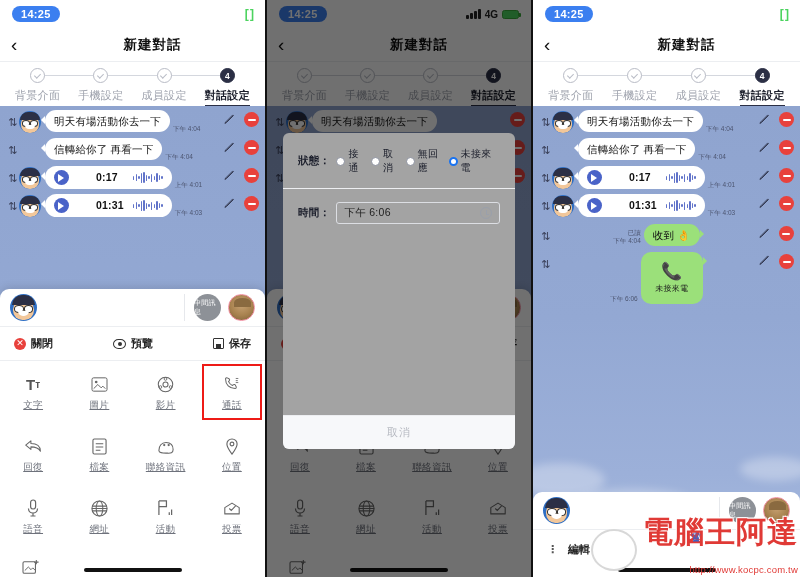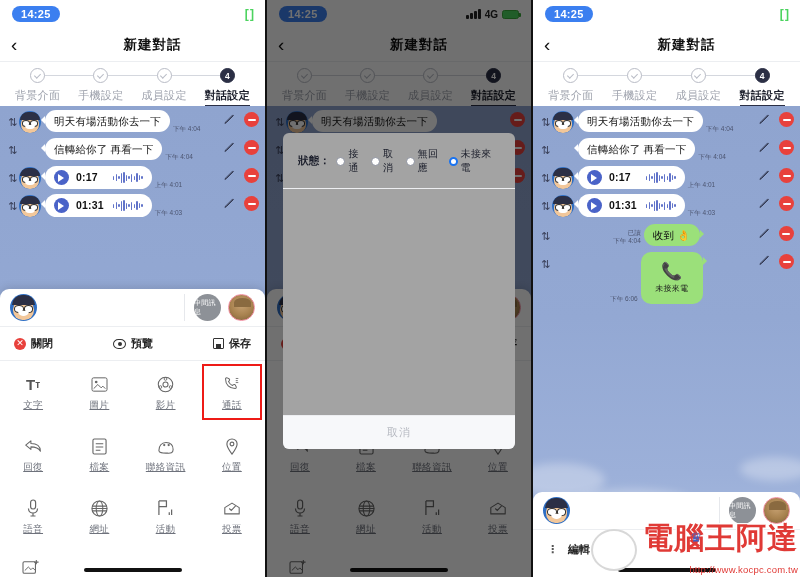--- a/index.html
+++ b/index.html
@@ -64,21 +64,21 @@
         border:4px solid transparent; border-right-color:#fff; border-left:0;}
   .bubble.right:before{ display:none;}
   .bubble.right:after{ content:""; position:absolute; right:-4px; top:6px; width:0;height:0;
         border:4px solid transparent; border-left-color:#9be07a; border-right:0;}
   .bubble.green{ background:#9be07a; }
   .time{ font-size:6.5px; color:#4c5570; align-self:flex-end; margin:0 3px 1px 3px; white-space:nowrap; line-height:1.3;}
   .readmark{ font-size:6.5px; color:#4c5570; text-align:right; align-self:flex-end; margin:0 3px 1px 3px; line-height:1.25;}
   .voice{ display:flex; align-items:center; gap:7px; }
   .play{ width:15px;height:15px;border-radius:50%;background:#4a63c8;display:flex;align-items:center;justify-content:center;flex:0 0 15px;}
   .play:after{content:"";border:4px solid transparent;border-left:6px solid #fff;margin-left:3px;}
-  .vtime{ font-size:10.5px; font-weight:bold; color:#111; min-width:30px;}
+  .vtime{ font-size:10.5px; font-weight:bold; color:#111; min-width:30px;margin-left:20px;}
   .wave{ display:flex; align-items:center; gap:1.2px; height:11px;}
   .wave i{ display:block; width:1.4px; background:#6173c9; border-radius:1px;}
   .rowtools{ margin-left:auto; display:flex; align-items:center; gap:8px; padding-top:2px;}
   .pencil{ width:13px;height:13px;color:#2b2f45;}
   .delbtn{ width:15px;height:15px;border-radius:50%;background:#e8413c;display:flex;align-items:center;justify-content:center;flex:0 0 15px;}
   .delbtn:after{content:"";width:8px;height:2px;background:#fff;border-radius:1px;}
   .callbubble{ background:#9be07a; border-radius:10px; width:62px; height:52px; display:flex; flex-direction:column; align-items:center; justify-content:center; gap:3px; position:relative;}
   .callbubble:after{ content:""; position:absolute; right:-4px; top:5px; width:0;height:0;
         border:4px solid transparent; border-left-color:#9be07a; border-right:0;}
   .callico{ font-size:17px; color:#1d1d1d; line-height:1;}
@@ -131,21 +131,21 @@
   .mbtn.cancel{ background:#f7f8fa; color:#b7bac2;}
   .mbtn.ok{ background:#343850; color:#fff;}
 
   
   .p3sheet{ position:absolute; left:0; right:0; bottom:0; background:#fff; z-index:4; border-top-left-radius:9px; border-top-right-radius:9px;}
   .editrow{ display:flex; align-items:center; gap:9px; padding:12px 14px 20px 14px; font-size:11px; font-weight:bold; color:#222;}
   .dots3{ color:#555; font-size:11px; letter-spacing:1px;}
   .wm{ position:absolute; right:2px; bottom:2px; z-index:20; pointer-events:none; text-align:right;}
   .wm-main{ font-size:30px; font-weight:bold; color:#e03a36; letter-spacing:1px; line-height:1;
             text-shadow:1px 1px 0 #fff, -1px -1px 0 #fff, 1px -1px 0 #fff, -1px 1px 0 #fff;}
-  .wm-url{ font-size:9.5px; color:#e03a36; letter-spacing:.2px; margin-top:11px;}
+  .wm-url{ font-size:9.5px; color:#e03a36; letter-spacing:.2px; margin-top:17px;}
   .wm-face{ position:absolute; left:-52px; bottom:4px; width:46px;height:42px; border-radius:50%; background:#fff; border:2.5px solid #d8d8d8;}
   .crown{ position:absolute; right:96px; bottom:30px; font-size:13px; color:#3b63c7;}
 </style>
 </head>
 <body>
 
 <div class="panel p1">
   <div class="statusbar">
     <div class="clock">14:25</div>
     <div class="sb-right">
@@ -677,20 +677,27 @@
         <span class="radio">
             <span class="rc"></span>
             <span>無回應</span>
           </span>
         <span class="radio">
             <span class="rc on"></span>
             <span>未接來電</span>
           </span>
       </div>
       <div class="msep"></div>
+      <div class="mrow">
+        <span class="mlabel">時間：</span>
+        <span class="tinput">
+          <span>下午 6:06</span>
+          <span class="clockico"></span>
+        </span>
+      </div>
     </div>
     <div class="mfoot">
       <div class="mbtn cancel">取消</div>
     </div>
   </div>
 </div>
 
 <div class="panel p3">
   <div class="statusbar">
     <div class="clock">14:25</div>

